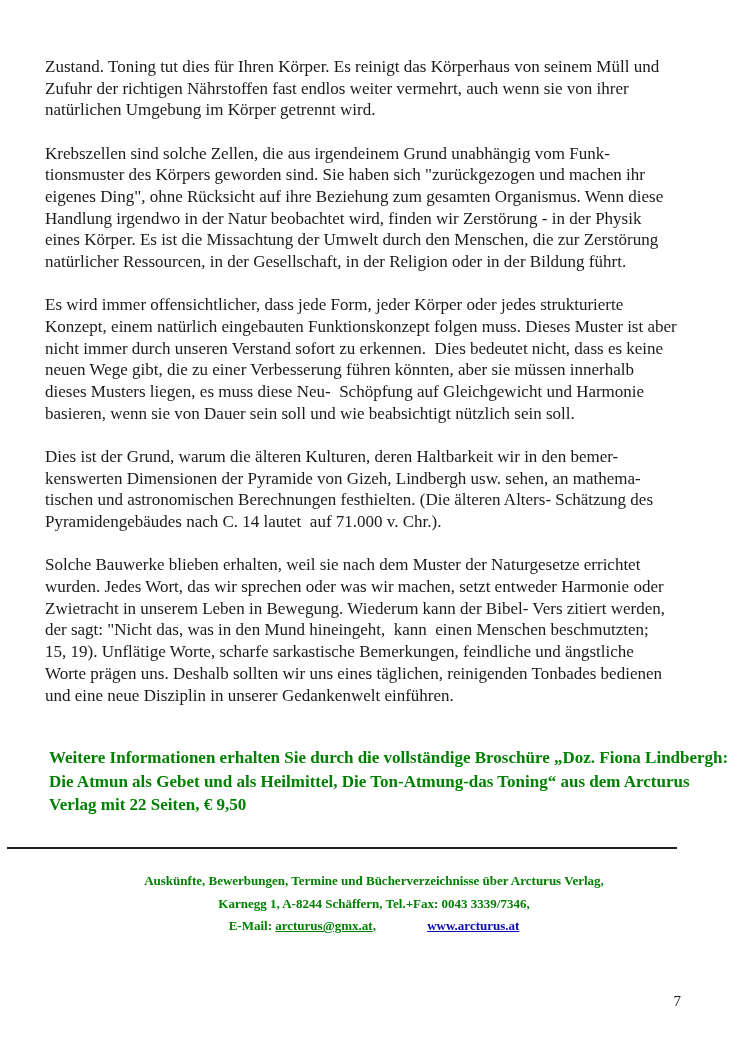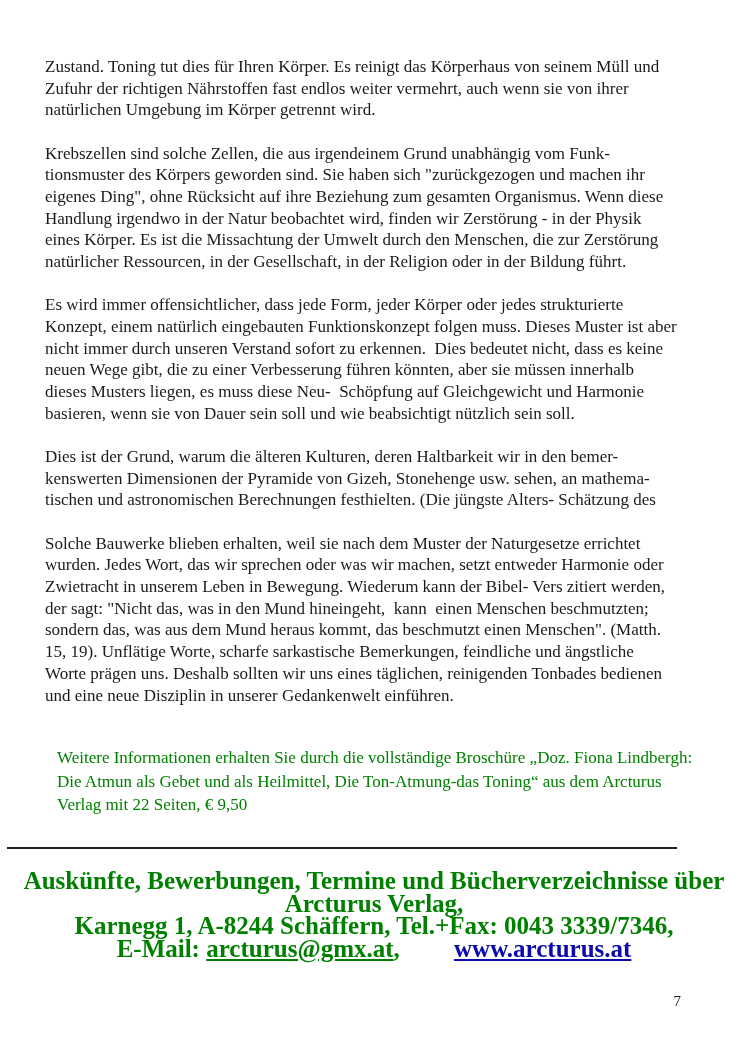--- a/index.html
+++ b/index.html
@@ -26,34 +26,35 @@
   }
   .content { padding: 56px 38px 0 45px; }
   .para {
     margin: 0 0 21.5px 0;
     font-size: 17px;
     line-height: 21.7px;
   }
   .para .line { display: block; white-space: pre; }
   .info-note {
     color: var(--accent-green);
-    margin: 40px 0 0 12px;
+    margin: 40px 0 0 4px;
     line-height: 23.3px;
+    font-weight: bold;
   }
   .divider {
     border: none;
     border-top: 2px solid var(--divider);
     width: 670px;
     margin: 31px 0 0 7px;
   }
   .footer {
     margin-top: 21px;
     text-align: center;
     font-weight: bold;
-    font-size: 25px;
+    font-size: 13px;
     line-height: 22.5px;
     color: var(--accent-green);
   }
   .footer-line span, .footer-line a { white-space: pre; }
   a.green-link { color: var(--accent-green); text-decoration: underline; cursor: pointer; }
   a.blue-link { color: var(--link-blue); text-decoration: underline; cursor: pointer; margin-left: 48px; }
   .page-number {
     position: absolute;
     top: 993px;
     right: 67px;
@@ -82,29 +83,29 @@
     <p class="para">
         <span class="line">Es wird immer offensichtlicher, dass jede Form, jeder Körper oder jedes strukturierte</span>
         <span class="line">Konzept, einem natürlich eingebauten Funktionskonzept folgen muss. Dieses Muster ist aber</span>
         <span class="line">nicht immer durch unseren Verstand sofort zu erkennen.  Dies bedeutet nicht, dass es keine</span>
         <span class="line">neuen Wege gibt, die zu einer Verbesserung führen könnten, aber sie müssen innerhalb</span>
         <span class="line">dieses Musters liegen, es muss diese Neu-  Schöpfung auf Gleichgewicht und Harmonie</span>
         <span class="line">basieren, wenn sie von Dauer sein soll und wie beabsichtigt nützlich sein soll.</span>
       </p>
     <p class="para">
         <span class="line">Dies ist der Grund, warum die älteren Kulturen, deren Haltbarkeit wir in den bemer-</span>
-        <span class="line">kenswerten Dimensionen der Pyramide von Gizeh, Stonehenge usw. sehen, an mathema-</span>
-        <span class="line">tischen und astronomischen Berechnungen festhielten. (Die jüngste Alters- Schätzung des</span>
+        <span class="line">kenswerten Dimensionen der Pyramide von Gizeh, Lindbergh usw. sehen, an mathema-</span>
+        <span class="line">tischen und astronomischen Berechnungen festhielten. (Die älteren Alters- Schätzung des</span>
+        <span class="line">Pyramidengebäudes nach C. 14 lautet  auf 71.000 v. Chr.).</span>
       </p>
     <p class="para">
         <span class="line">Solche Bauwerke blieben erhalten, weil sie nach dem Muster der Naturgesetze errichtet</span>
         <span class="line">wurden. Jedes Wort, das wir sprechen oder was wir machen, setzt entweder Harmonie oder</span>
         <span class="line">Zwietracht in unserem Leben in Bewegung. Wiederum kann der Bibel- Vers zitiert werden,</span>
         <span class="line">der sagt: "Nicht das, was in den Mund hineingeht,  kann  einen Menschen beschmutzten;</span>
-        <span class="line">sondern das, was aus dem Mund heraus kommt, das beschmutzt einen Menschen". (Matth.</span>
         <span class="line">15, 19). Unflätige Worte, scharfe sarkastische Bemerkungen, feindliche und ängstliche</span>
         <span class="line">Worte prägen uns. Deshalb sollten wir uns eines täglichen, reinigenden Tonbades bedienen</span>
         <span class="line">und eine neue Disziplin in unserer Gedankenwelt einführen.</span>
       </p>
     <p class="para info-note">
         <span class="line">Weitere Informationen erhalten Sie durch die vollständige Broschüre „Doz. Fiona Lindbergh:</span>
         <span class="line">Die Atmun als Gebet und als Heilmittel, Die Ton-Atmung-das Toning“ aus dem Arcturus</span>
         <span class="line">Verlag mit 22 Seiten, € 9,50</span>
       </p>
   </div>

